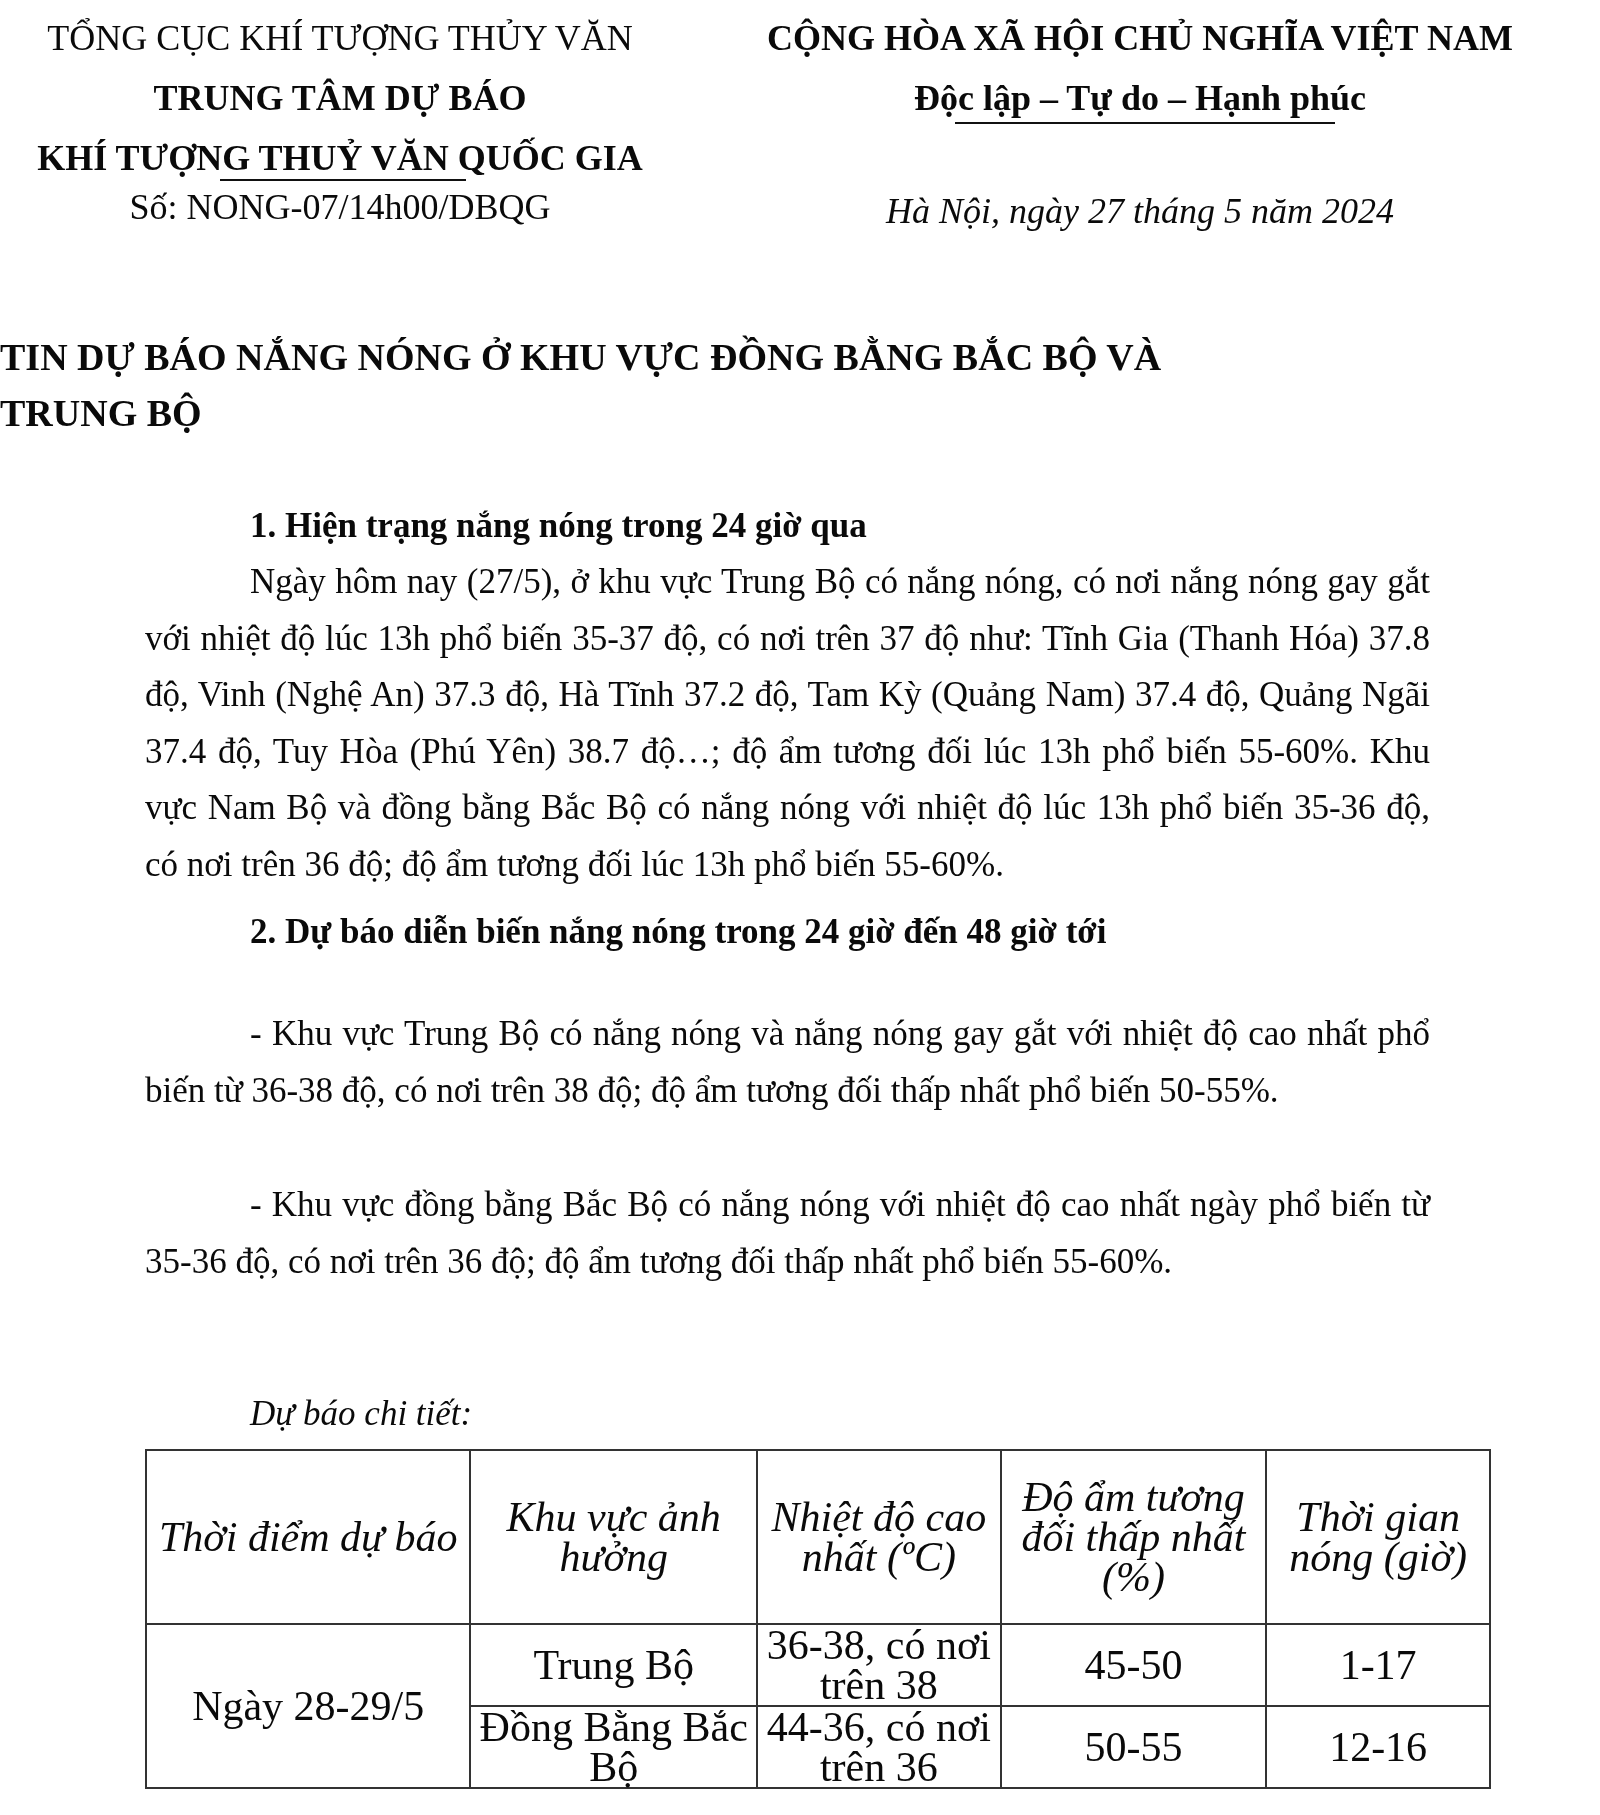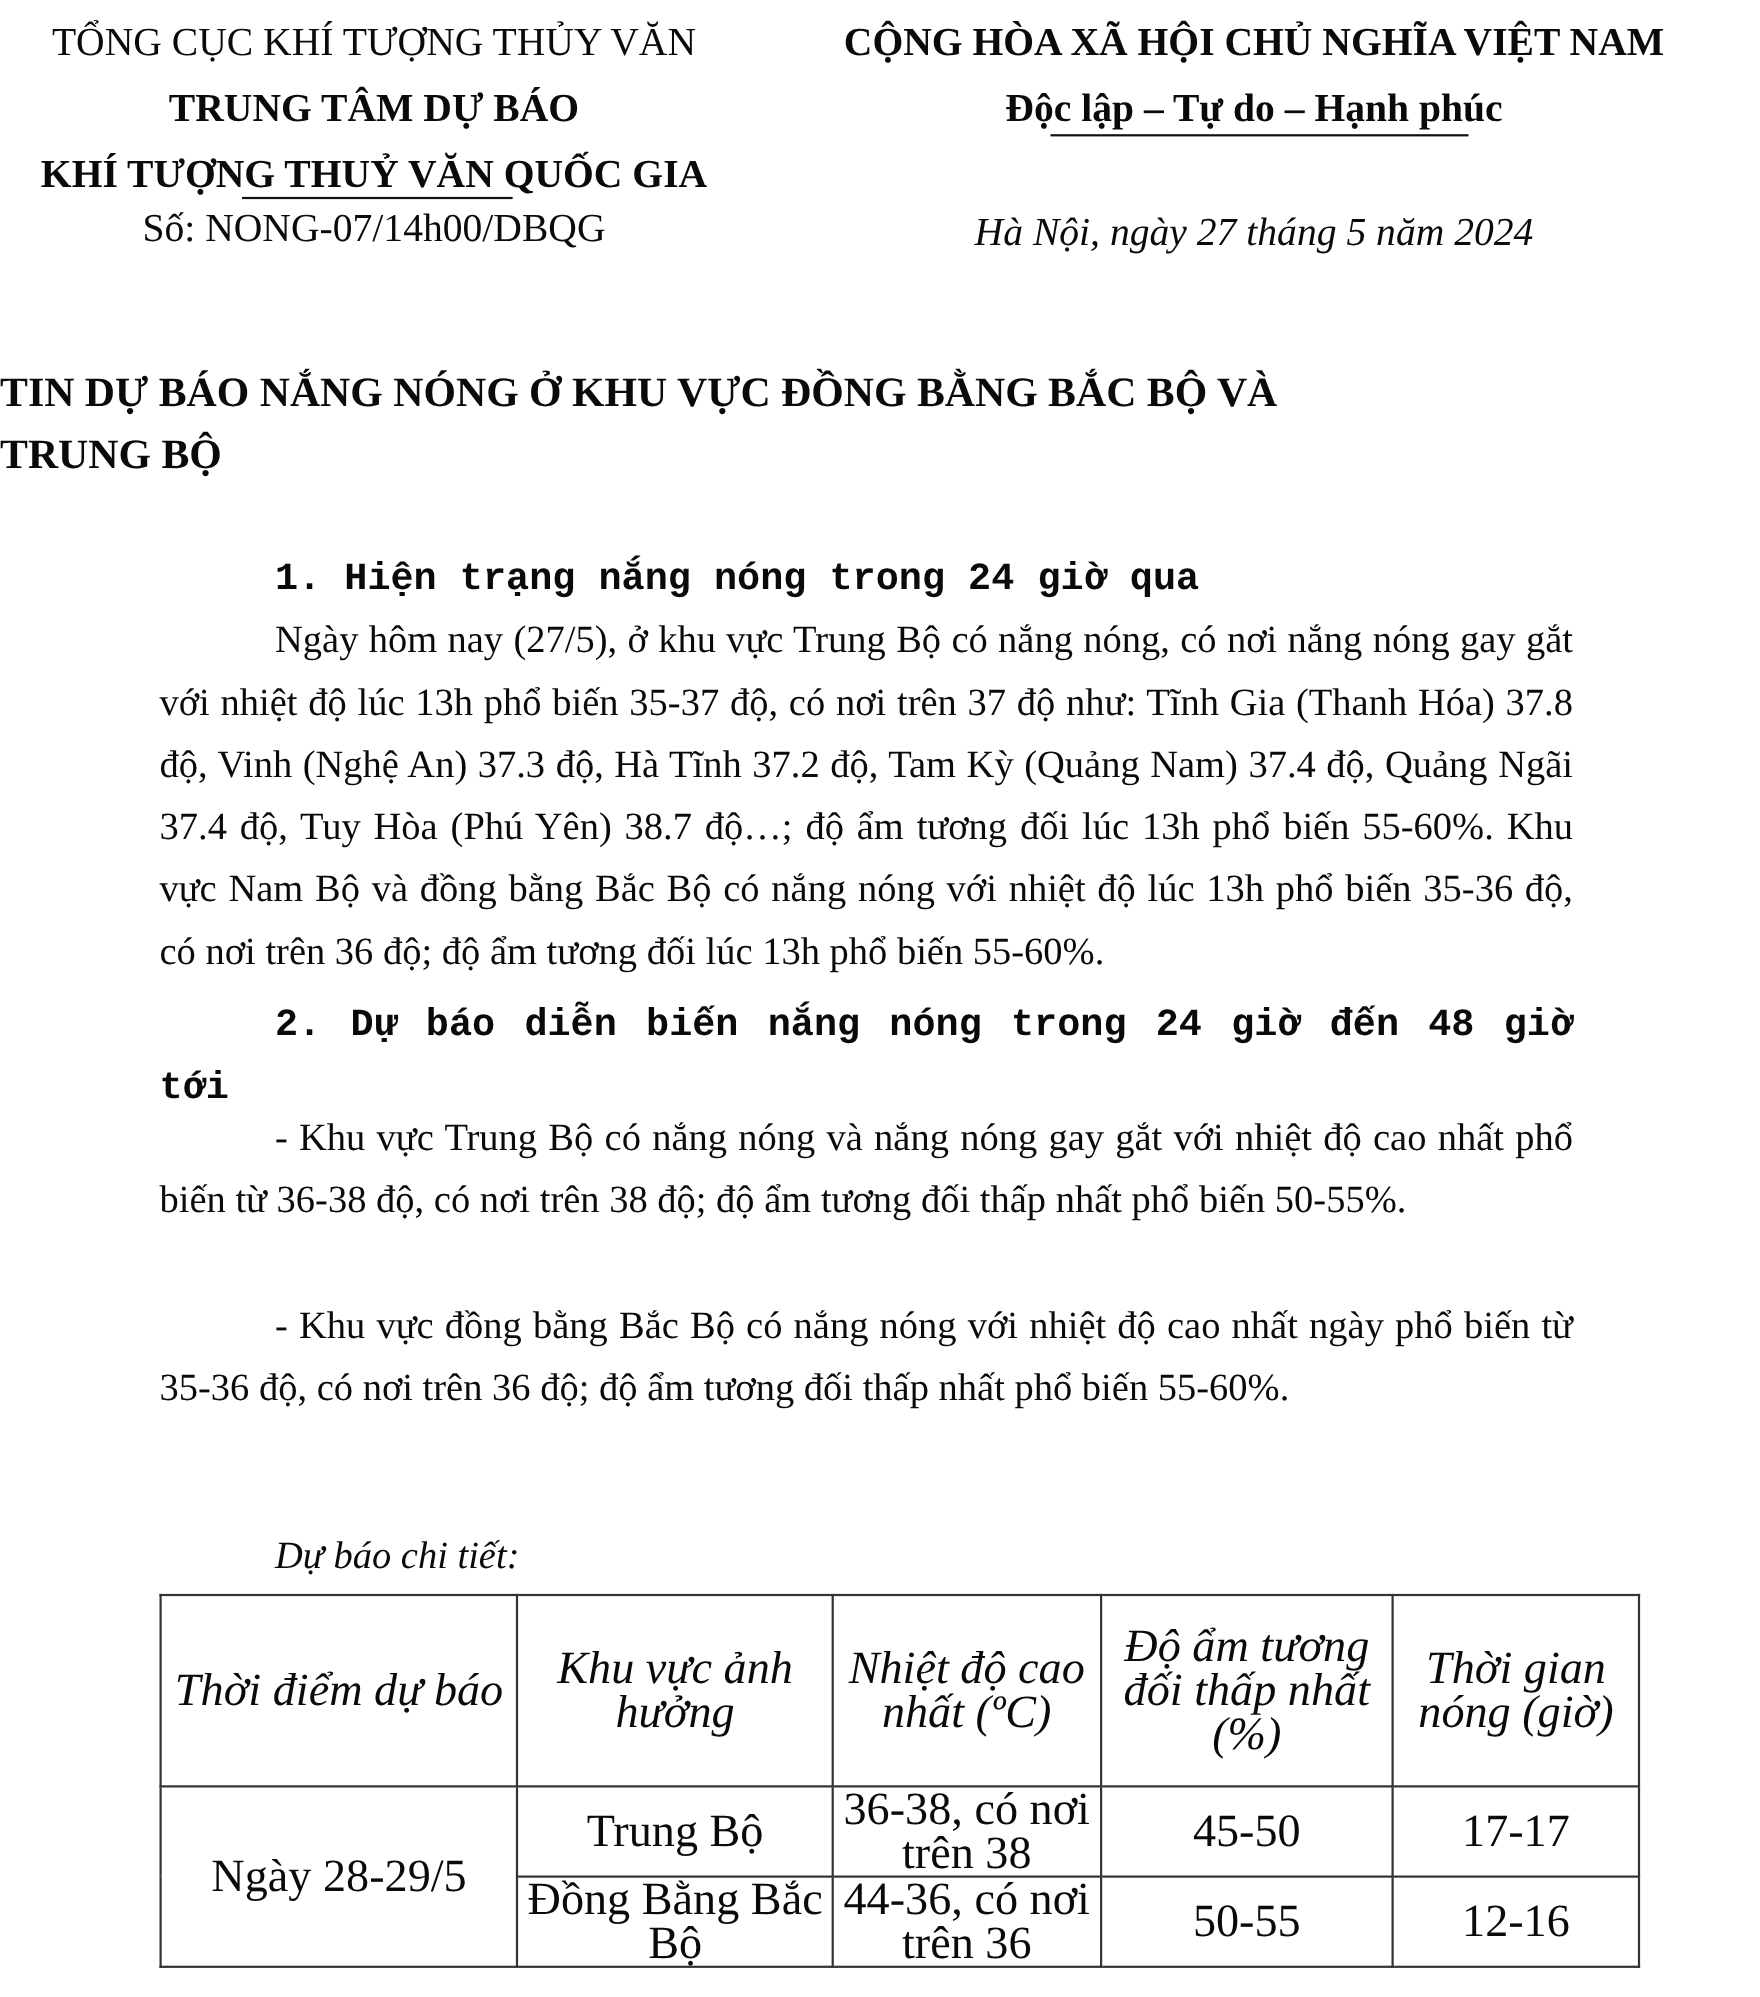--- a/index.html
+++ b/index.html
@@ -17,21 +17,21 @@
   #right-hdr { left: 730px; width: 820px; top: 8px; }
   .hdr-line { height: 60px; line-height: 60px; }
 
   .title { left: 0; width: 1296px; font-size: 38px; font-weight: bold; }
 
   .body-text {
     position: absolute; left: 145px; width: 1285px;
     font-size: 35px; line-height: 56.5px; text-align: justify; text-align-last: left;
   }
   .indent { text-indent: 105px; }
-  .sec-head { font-weight: bold; text-indent: 105px; font-family: Liberation Mono, monospace; }
+  .sec-head { font-weight: bold; text-indent: 105px; }
 
   table#forecast {
     position: absolute; left: 145px; top: 1449px; width: 1346px;
     border-collapse: collapse; font-size: 42px;
   }
   #forecast td, #forecast th {
     border: 2px solid #333; text-align: center; vertical-align: middle;
     padding: 0 6px; line-height: 40px;
   }
   #forecast th { font-weight: normal; font-style: italic; height: 172px; }
@@ -81,21 +81,21 @@
     <th>Khu vực ảnh hưởng</th>
     <th>Nhiệt độ cao nhất (ºC)</th>
     <th>Độ ẩm tương đối thấp nhất (%)</th>
     <th>Thời gian nóng (giờ)</th>
   </tr>
   <tr class="r1">
     <td rowspan="2">Ngày 28-29/5</td>
     <td>Trung Bộ</td>
     <td>36-38, có nơi trên 38</td>
     <td>45-50</td>
-    <td>17-17</td>
+    <td>1-17</td>
   </tr>
   <tr class="r2">
     <td>Đồng Bằng Bắc Bộ</td>
     <td>44-36, có nơi trên 36</td>
     <td>50-55</td>
     <td>12-16</td>
   </tr>
 </tbody>
   </table>
 

